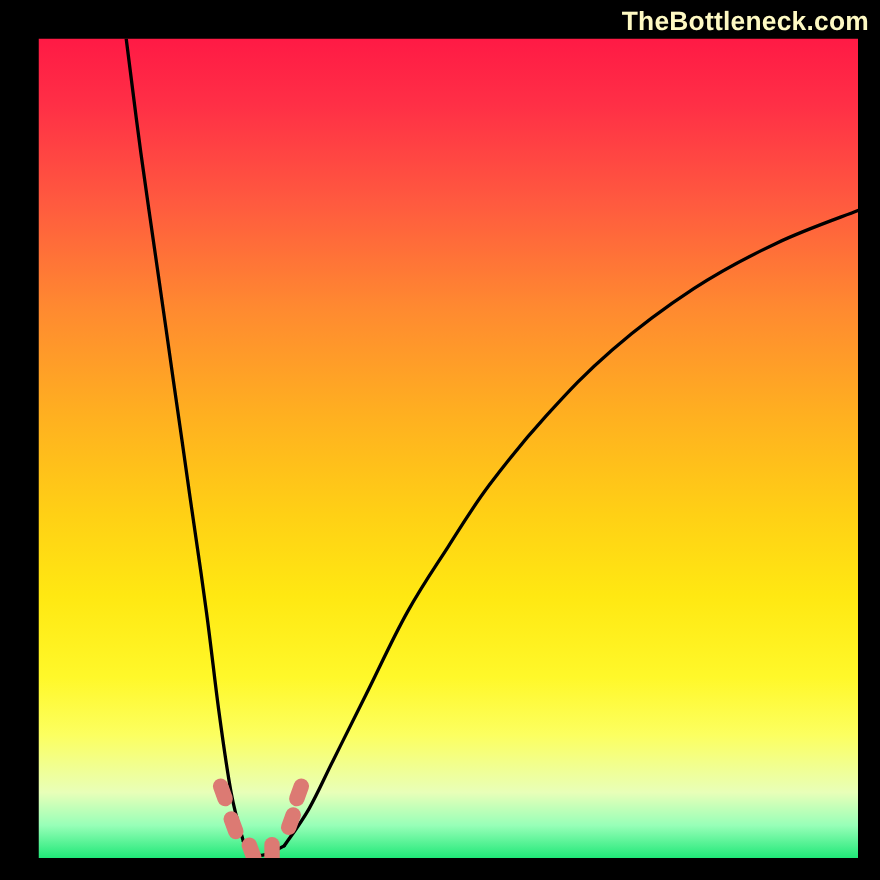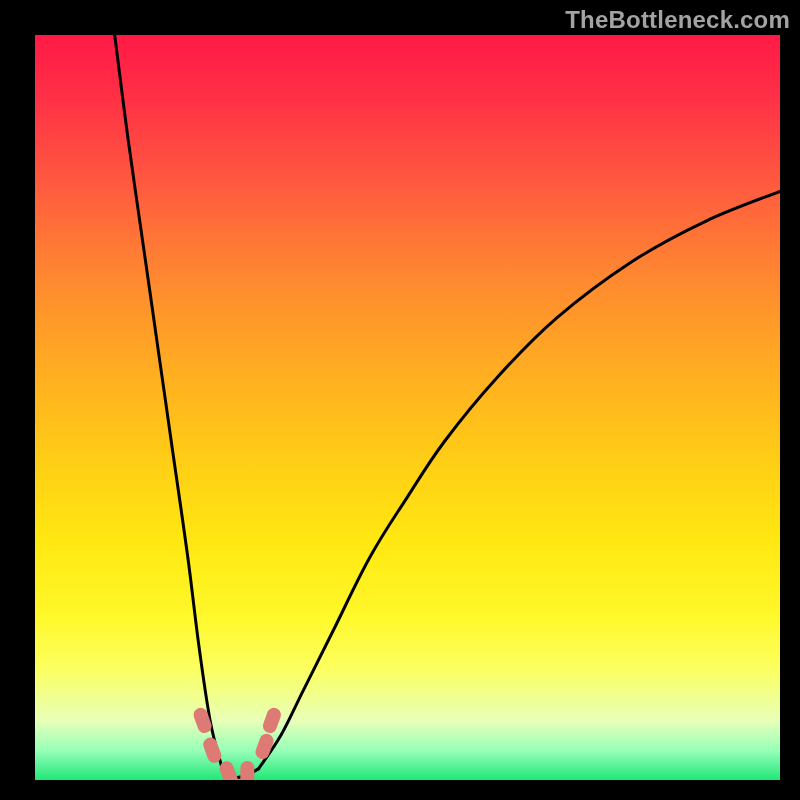--- a/index.html
+++ b/index.html
@@ -45,21 +45,21 @@
       #20e878 100%
     );
   }
   .watermark {
     position: absolute;
     top: 6px;
     right: 10px;
     font-family: Arial, Helvetica, sans-serif;
     font-size: 24px;
     font-weight: 600;
-    color: #a3a3a3;
+    color: #fef9c3;
     letter-spacing: 0.2px;
     user-select: none;
   }
   svg.curve {
     position: absolute;
     inset: 0;
   }
   .marker {
     fill: #dc7a73;
     stroke: none;

